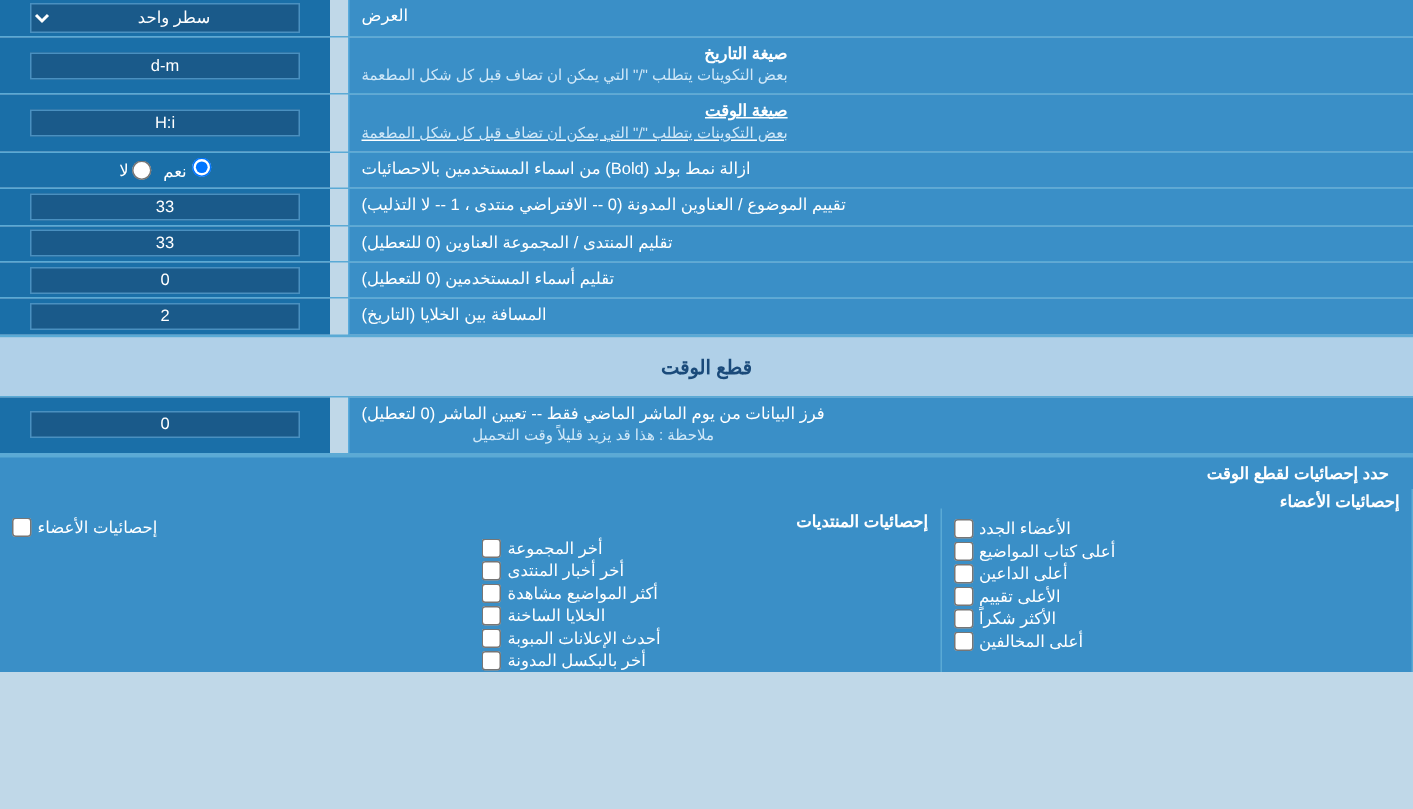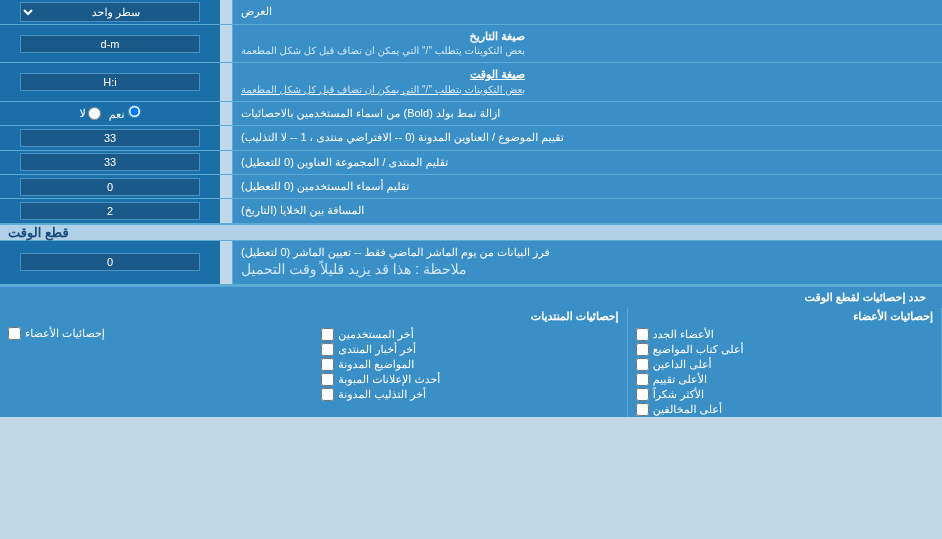--- a/index.html
+++ b/index.html
@@ -117,22 +117,22 @@
       border-bottom: 1px solid #5aaad5;
       border-top: 1px solid #5aaad5;
     }
 
     .time-section-label {
       flex: 1;
       background: #b0d0e8;
       color: #1a4a7a;
       font-weight: bold;
       font-size: 13px;
-      text-align: left;
-      padding: 0 8px;
+      text-align: center;
+      padding: 12px 8px;
     }
 
     .checkboxes-outer {
       display: flex;
       flex-direction: column;
       width: 100%;
       background: #3a8fc7;
       border-top: 2px solid #5aaad5;
     }
 
@@ -246,23 +246,23 @@
     <input class="input-field" type="text" value="2" style="">
   </div>
 </div>
 
 <div class="time-section-header-row">
   <div class="time-section-label">قطع الوقت</div>
 </div>
 
 <div class="row-wrapper">
   <div class="label-cell">
-    <div style="text-align:left;">
+    <div style="text-align:center;">
       <div>فرز البيانات من يوم الماشر الماضي فقط -- تعيين الماشر (0 لتعطيل)</div>
-      <div style="font-size:14px;color:#d0e8f8;">ملاحظة : هذا قد يزيد قليلاً وقت التحميل</div>
+      <div style="font-size:10px;color:#d0e8f8;">ملاحظة : هذا قد يزيد قليلاً وقت التحميل</div>
     </div>
   </div>
   <div class="input-cell">
     <input class="input-field" type="text" value="0" style="">
   </div>
 </div>
 
 <div class="checkboxes-outer">
 
   <div class="checkboxes-top-row">
@@ -292,40 +292,44 @@
       <div class="checkbox-item">
         <label>الأكثر شكراً</label>
         <input type="checkbox" style="">
       </div>
       <div class="checkbox-item">
         <label>أعلى المخالفين</label>
         <input type="checkbox" style="">
       </div>
     </div>
 
-    <div class="checkbox-col" style="border-right: 1px solid #5aaad5;">
+    <div class="checkbox-col" style="border-right: 1px solid #5aaad5; margin-top: 13px;">
       <div style="color:#fff;font-weight:bold;font-size:11px;text-align:right;padding:2px 0 4px 0;">إحصائيات المنتديات</div>
       <div class="checkbox-item">
-        <label>أخر المستخدمين</label>
+        <label>أخر المجموعة</label>
         <input type="checkbox" style="">
       </div>
       <div class="checkbox-item">
         <label>أخر أخبار المنتدى</label>
         <input type="checkbox" style="">
       </div>
       <div class="checkbox-item">
-        <label>المواضيع المدونة</label>
+        <label>أكثر المواضيع مشاهدة</label>
+        <input type="checkbox" style="">
+      </div>
+      <div class="checkbox-item">
+        <label>الخلايا الساخنة</label>
         <input type="checkbox" style="">
       </div>
       <div class="checkbox-item">
         <label>أحدث الإعلانات المبوبة</label>
         <input type="checkbox" style="">
       </div>
       <div class="checkbox-item">
-        <label>أخر التذليب المدونة</label>
+        <label>أخر بالبكسل المدونة</label>
         <input type="checkbox" style="">
       </div>
     </div>
 
     <div class="checkbox-col">
       <div style="color:#fff;font-weight:bold;font-size:11px;text-align:right;padding:2px 0 4px 0;">&nbsp;</div>
       <div class="checkbox-item">
         <label>إحصائيات الأعضاء</label>
         <input type="checkbox" style="">
       </div>

